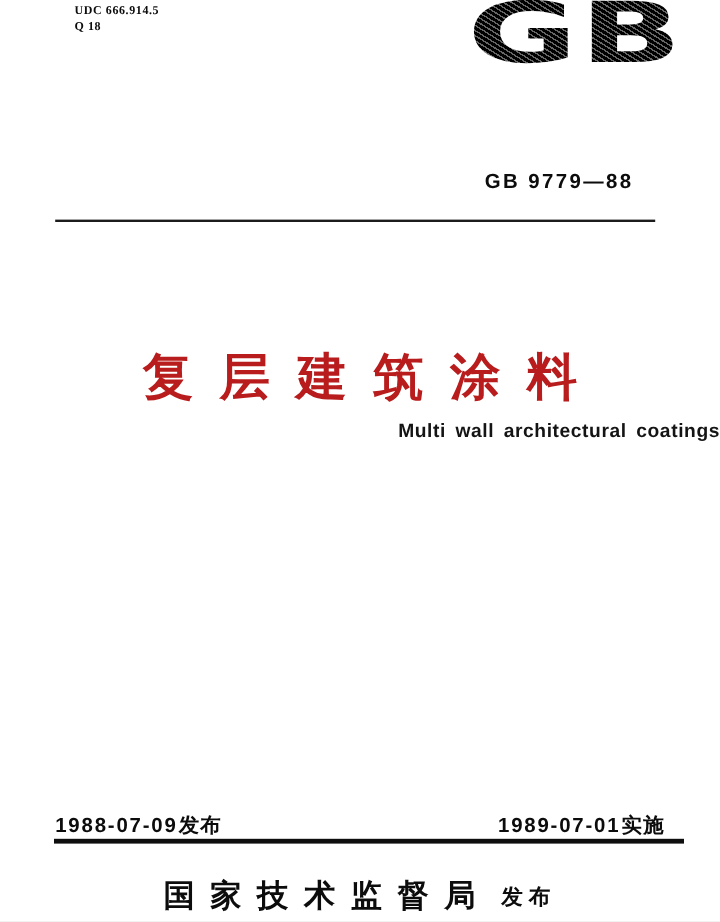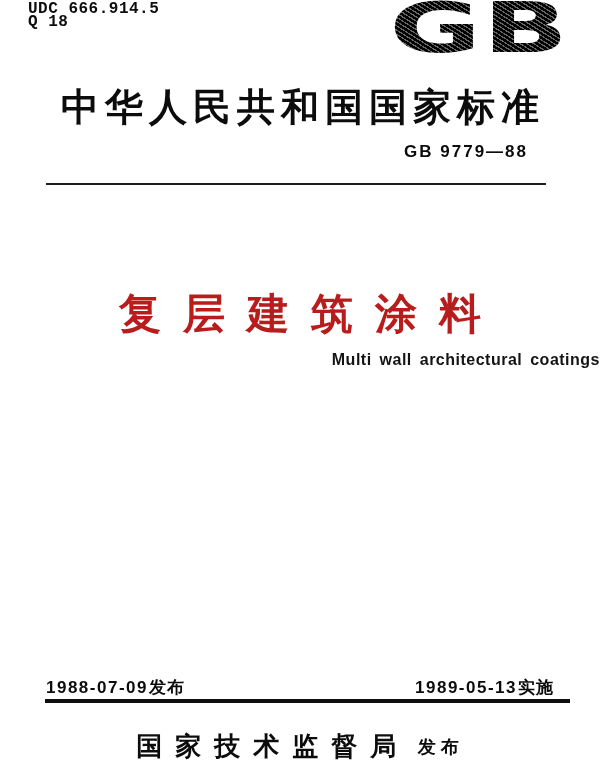--- a/index.html
+++ b/index.html
@@ -13,24 +13,24 @@
     margin: 0 auto;
     background: #ffffff;
     color: #111111;
     overflow: hidden;
   }
 
   
   .udc-block {
     position: absolute;
     top: 3px;
-    left: 28px;
-    font-family: Liberation Mono, monospace;
-    font-weight: bold;
-    font-size: 16px;
+    left: 62px;
+    font-family: Liberation Serif, serif;
+    font-weight: bold;
+    font-size: 10px;
     line-height: 13px;
     letter-spacing: 0.5px;
     color: #0d0d0d;
   }
 
   
   .gb-logo {
     position: absolute;
     top: -7px;
     right: 30px;
@@ -166,36 +166,35 @@
 
 <div class="page">
 
   <div class="udc-block">
     <div>UDC 666.914.5</div>
     <div>Q 18</div>
   </div>
 
   <div class="gb-logo">GB</div>
 
-  <div class="standard-title">中华人民共和国国家标准</div>
 
   <div class="standard-number">GB 9779—88</div>
 
   <div class="thin-rule"></div>
 
   <div class="main-title">复层建筑涂料</div>
 
   <div class="sub-title">Multi wall architectural coatings</div>
 
   <div class="dates-row">
     <div>
       <span class="date-num">1988-07-09</span><span class="date-label">发布</span>
     </div>
     <div>
-      <span class="date-num">1989-05-13</span><span class="date-label">实施</span>
+      <span class="date-num">1989-07-01</span><span class="date-label">实施</span>
     </div>
   </div>
 
   <div class="thick-rule"></div>
 
   <div class="publisher-row">
     <span class="publisher">国家技术监督局</span>
     <span class="publish-label">发布</span>
   </div>
 

